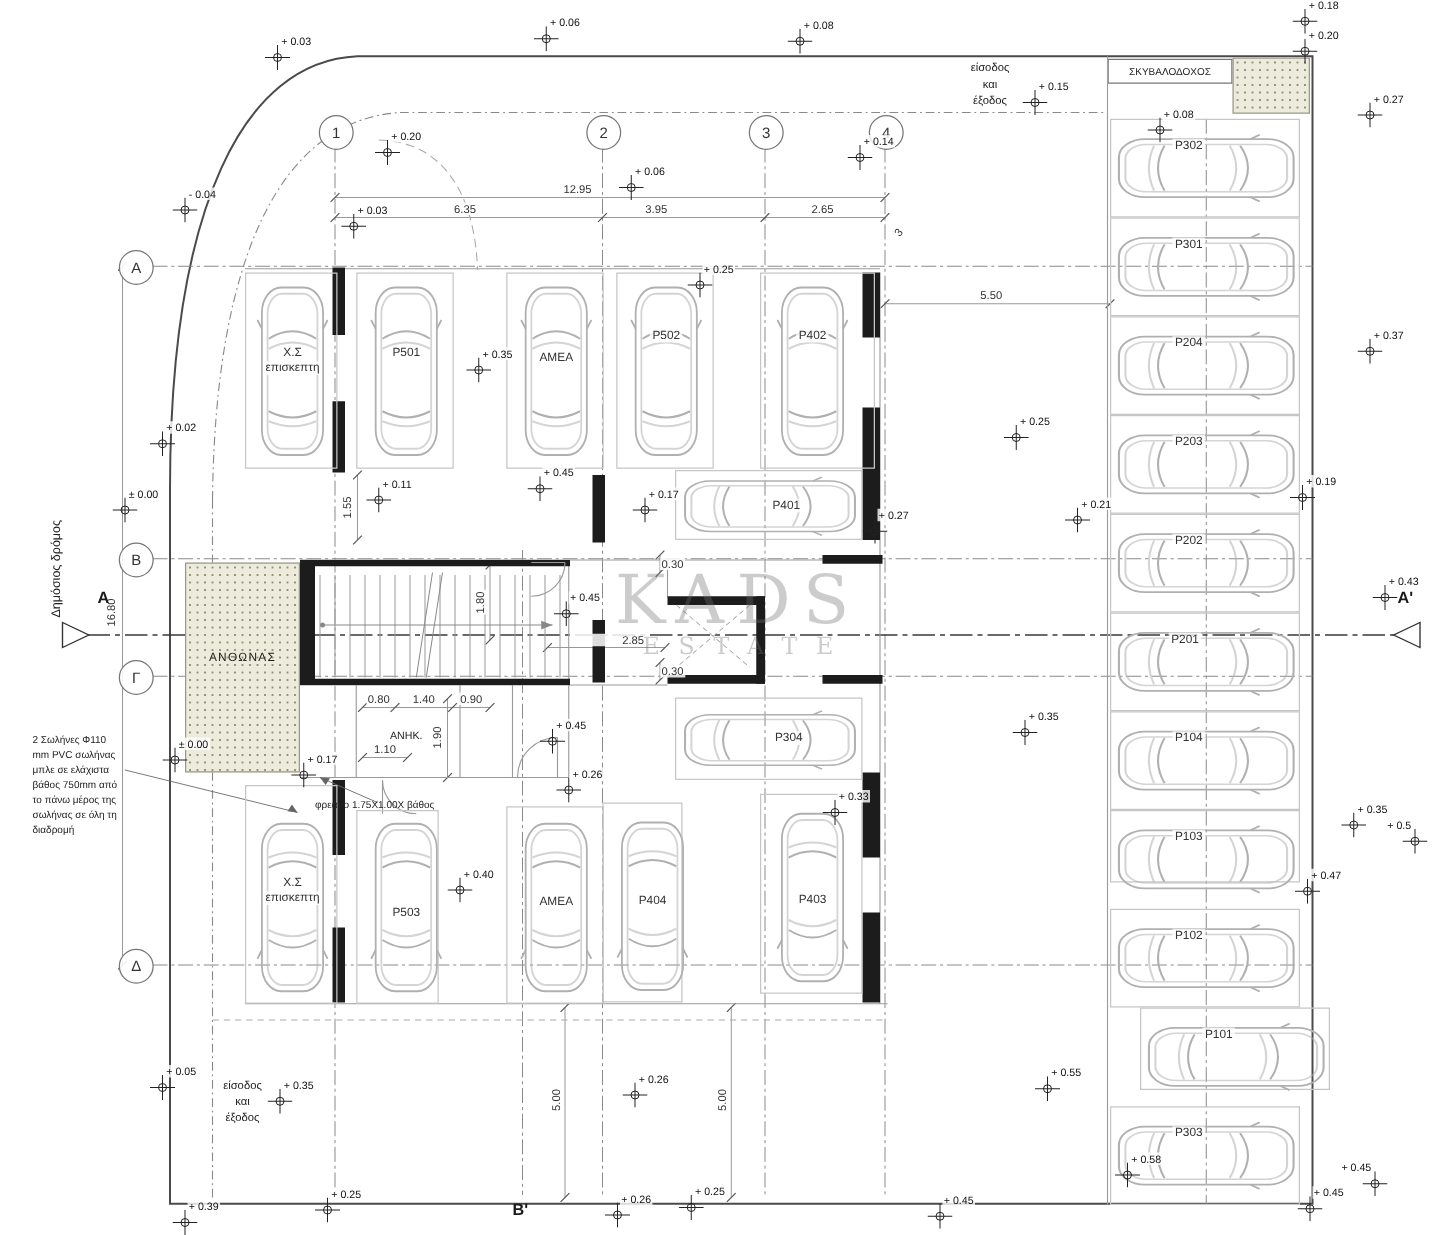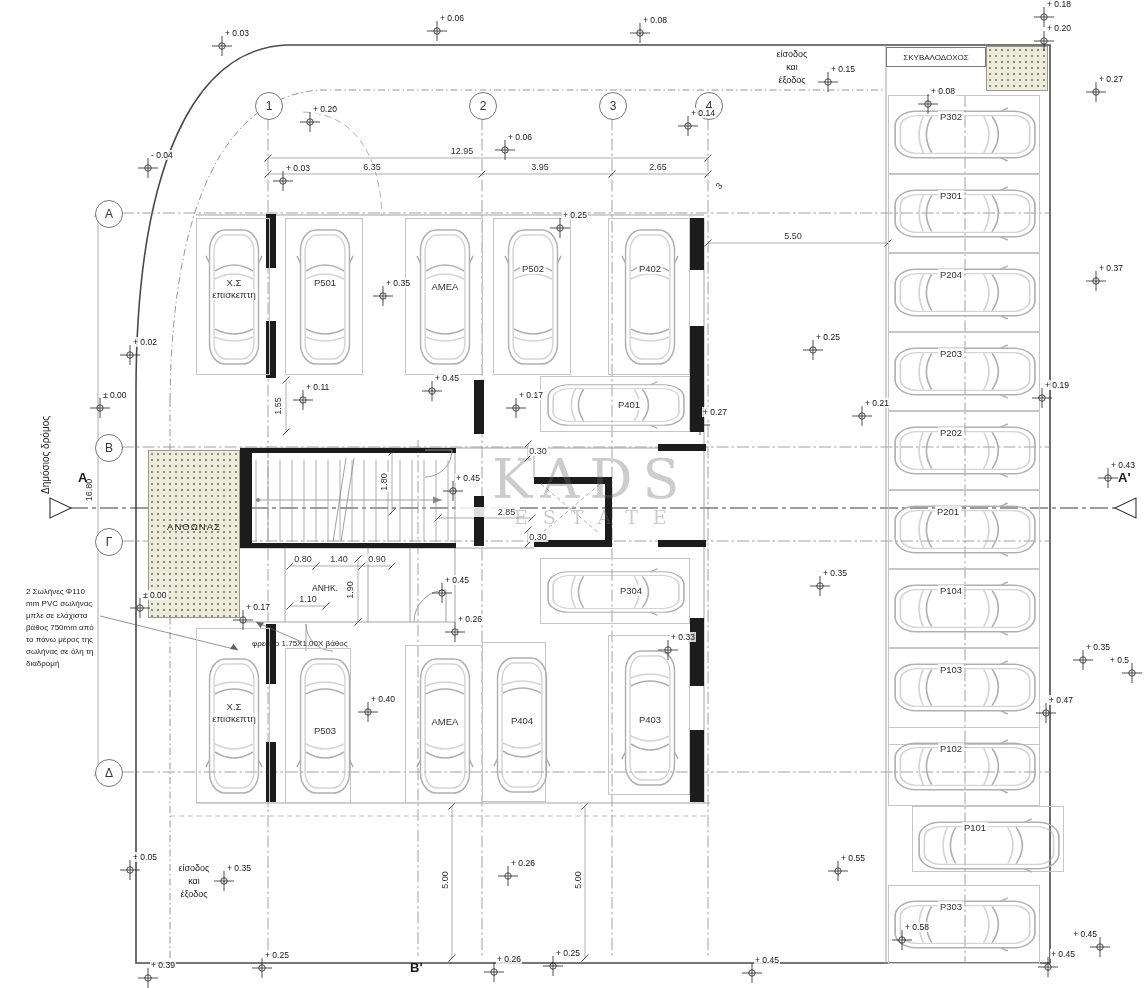--- a/index.html
+++ b/index.html
@@ -307,21 +307,21 @@
               <path d="M11 44 Q32 32 53 44"></path>
               <path d="M11 52 Q32 42 53 52" opacity="0.55"></path>
               <path d="M11 102 Q32 112 53 102"></path>
               <path d="M11 110 Q32 118 53 110" opacity="0.55"></path>
               <path d="M5 36 l-4 -7 M59 36 l4 -7"></path>
             </g>
           </svg>
         </div>
         <div class="stall-label" style="left: 62px; top: 15px;">P104</div>
       </div>
-      <div class="stall" style="left: 888px; top: 648px; width: 152px; height: 97px;">
+      <div class="stall" style="left: 888px; top: 648px; width: 152px; height: 58px;">
         <div class="car" style="left: 3px; top: 11px; width: 146px; height: 55px;">
           <svg viewBox="0 0 140 64" preserveAspectRatio="none">
             <g class="car-g" transform="matrix(0,1,-1,0,140,0)">
               <rect x="5" y="3" width="54" height="134" rx="17" ry="20"></rect>
               <rect x="10" y="8" width="44" height="124" rx="13" ry="16" opacity="0.55"></rect>
               <path d="M11 44 Q32 32 53 44"></path>
               <path d="M11 52 Q32 42 53 52" opacity="0.55"></path>
               <path d="M11 102 Q32 112 53 102"></path>
               <path d="M11 110 Q32 118 53 110" opacity="0.55"></path>
               <path d="M5 36 l-4 -7 M59 36 l4 -7"></path>
@@ -436,21 +436,21 @@
               <path d="M11 44 Q32 32 53 44"></path>
               <path d="M11 52 Q32 42 53 52" opacity="0.55"></path>
               <path d="M11 102 Q32 112 53 102"></path>
               <path d="M11 110 Q32 118 53 110" opacity="0.55"></path>
               <path d="M5 36 l-4 -7 M59 36 l4 -7"></path>
             </g>
           </svg>
         </div>
         <div class="stall-label" style="left: 39px; top: 44px;">P502</div>
       </div>
-      <div class="stall" style="left: 608px; top: 218px; width: 82px; height: 157px;">
+      <div class="stall" style="left: 608px; top: 218px; width: 92px; height: 157px;">
         <div class="car" style="left: 12px; top: 8px; width: 58px; height: 140px;">
           <svg viewBox="0 0 64 140" preserveAspectRatio="none">
             <g class="car-g">
               <rect x="5" y="3" width="54" height="134" rx="17" ry="20"></rect>
               <rect x="10" y="8" width="44" height="124" rx="13" ry="16" opacity="0.55"></rect>
               <path d="M11 44 Q32 32 53 44"></path>
               <path d="M11 52 Q32 42 53 52" opacity="0.55"></path>
               <path d="M11 102 Q32 112 53 102"></path>
               <path d="M11 110 Q32 118 53 110" opacity="0.55"></path>
               <path d="M5 36 l-4 -7 M59 36 l4 -7"></path>
@@ -579,21 +579,21 @@
       <div class="bubble" style="left: 599px; top: 92px;">3</div>
       <div class="bubble" style="left: 695px; top: 92px;">4</div>
       <div class="bubble" style="left: 95px; top: 200px;">A</div>
       <div class="bubble" style="left: 95px; top: 434px;">B</div>
       <div class="bubble" style="left: 95px; top: 528px;">Γ</div>
       <div class="bubble" style="left: 95px; top: 759px;">Δ</div>
     </div>
   <div id="dims-layer">
       <div class="dim" style="left: 462px; top: 151px; transform: translate(-50%, -50%) rotate(0deg);">12.95</div>
       <div class="dim" style="left: 372px; top: 167px; transform: translate(-50%, -50%) rotate(0deg);">6.35</div>
-      <div class="dim" style="left: 540px; top: 167px; transform: translate(-50%, -50%) rotate(0deg);">3.95</div>
+      <div class="dim" style="left: 525px; top: 167px; transform: translate(-50%, -50%) rotate(0deg);">3.95</div>
       <div class="dim" style="left: 658px; top: 167px; transform: translate(-50%, -50%) rotate(0deg);">2.65</div>
       <div class="dim" style="left: 719px; top: 186px; transform: translate(-50%, -50%) rotate(-50deg);">3</div>
       <div class="dim" style="left: 793px; top: 236px; transform: translate(-50%, -50%) rotate(0deg);">5.50</div>
       <div class="dim" style="left: 89px; top: 490px; transform: translate(-50%, -50%) rotate(-90deg);">16.80</div>
       <div class="dim" style="left: 278px; top: 406px; transform: translate(-50%, -50%) rotate(-90deg);">1.55</div>
       <div class="dim" style="left: 384px; top: 482px; transform: translate(-50%, -50%) rotate(-90deg);">1.80</div>
       <div class="dim" style="left: 486px; top: 512px; transform: translate(-50%, -50%) rotate(0deg); padding-left: 42px;">2.85</div>
       <div class="dim" style="left: 538px; top: 451px; transform: translate(-50%, -50%) rotate(0deg);">0.30</div>
       <div class="dim" style="left: 538px; top: 537px; transform: translate(-50%, -50%) rotate(0deg);">0.30</div>
       <div class="dim" style="left: 303px; top: 559px; transform: translate(-50%, -50%) rotate(0deg);">0.80</div>

